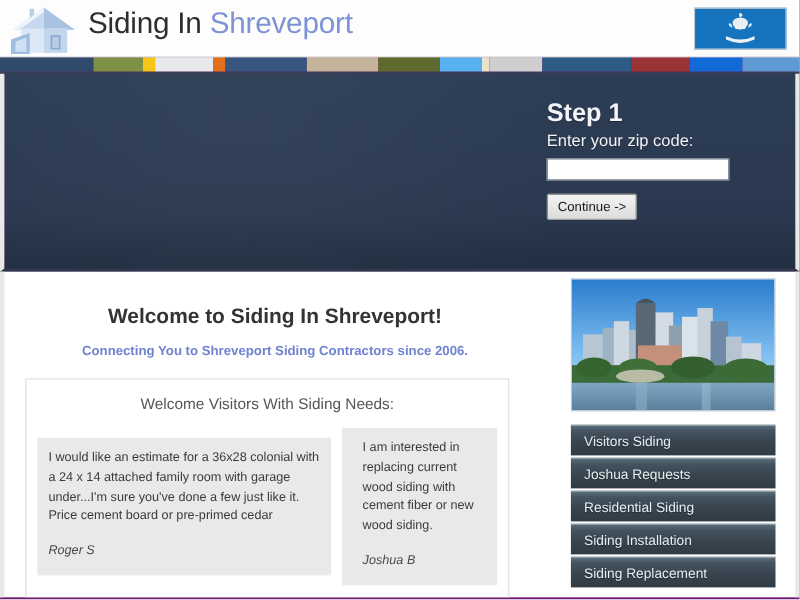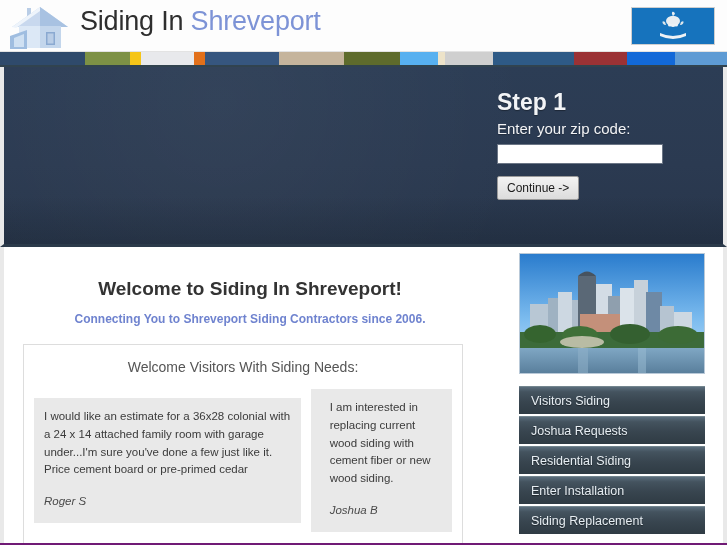--- a/index.html
+++ b/index.html
@@ -361,19 +361,19 @@
           <rect x="0" y="94" width="184" height="25" fill="url(#water)"></rect>
           <rect x="58" y="94" width="10" height="25" fill="#8fb0c8" opacity="0.55"></rect>
           <rect x="118" y="94" width="8" height="25" fill="#9cbdd4" opacity="0.5"></rect>
         </svg>
       </div>
 
       <nav class="nav-menu">
         <div class="nav-item">Visitors Siding</div>
         <div class="nav-item">Joshua Requests</div>
         <div class="nav-item">Residential Siding</div>
-        <div class="nav-item">Enter Installation</div>
+        <div class="nav-item">Siding Installation</div>
         <div class="nav-item">Siding Replacement</div>
       </nav>
     </div>
 
   </div>
 </div>
 
 </body></html>

